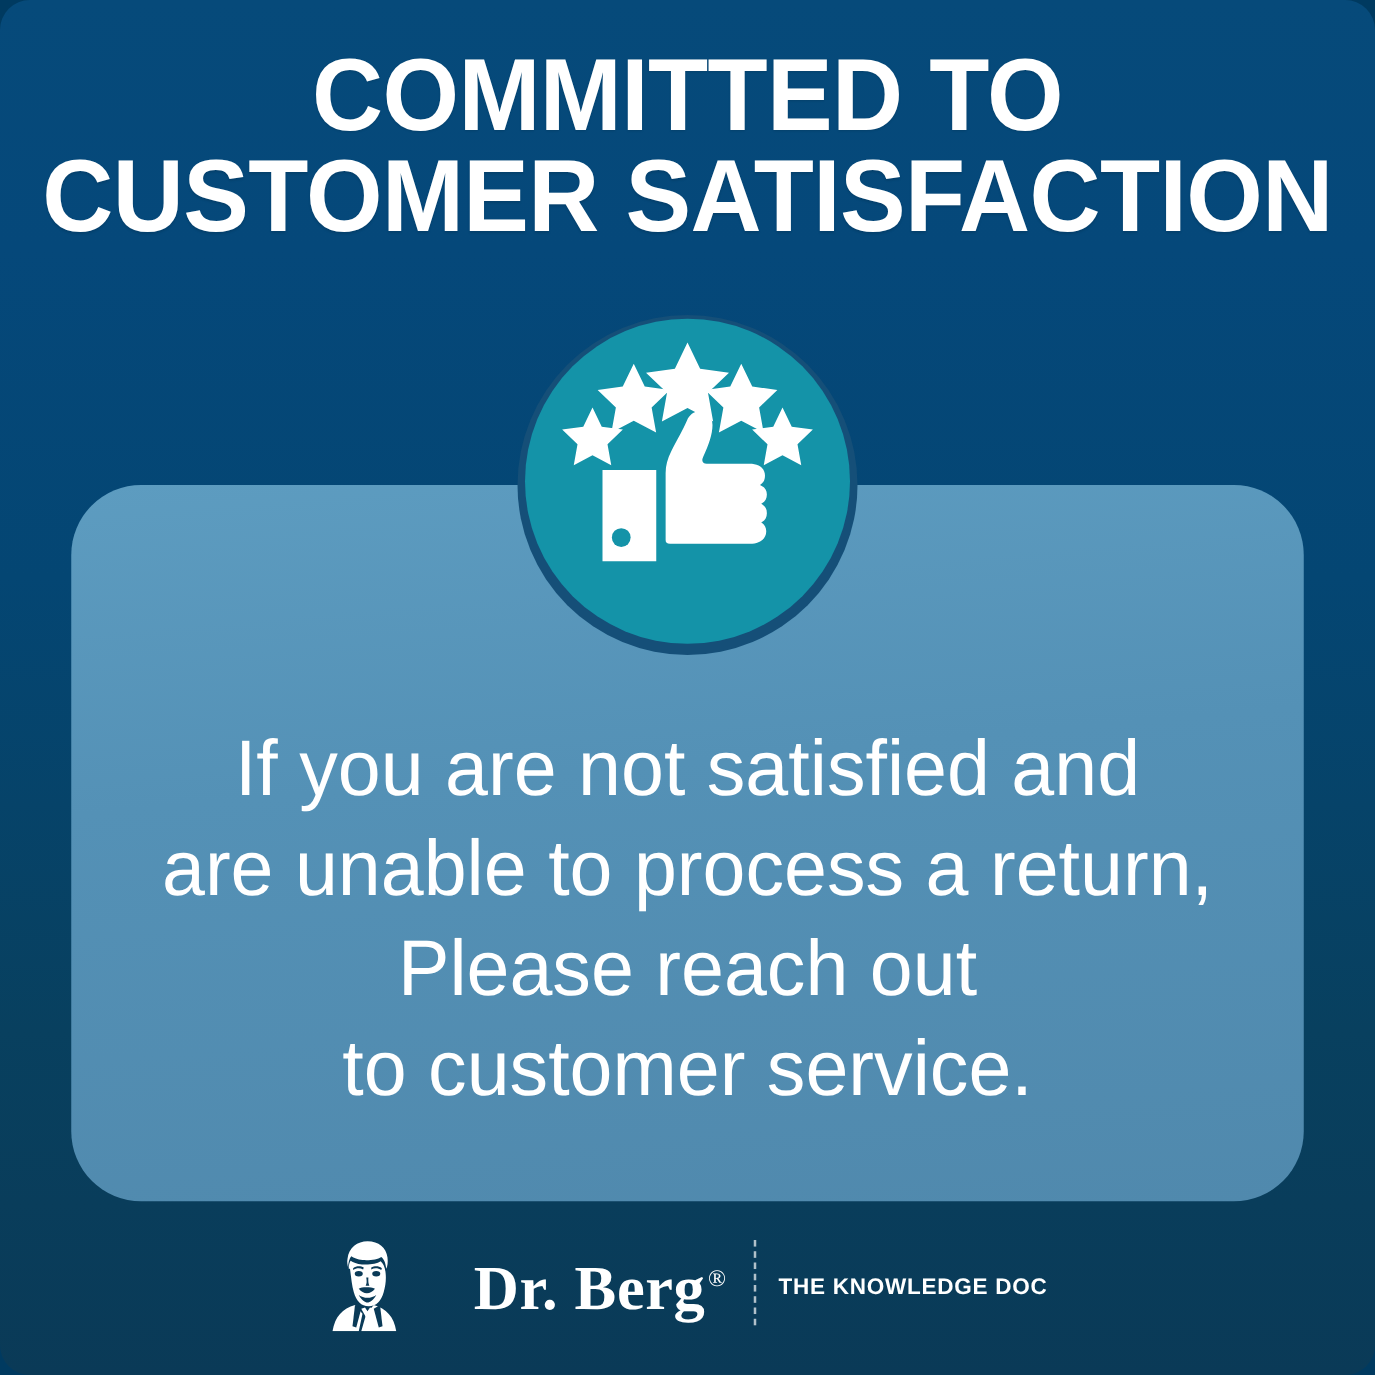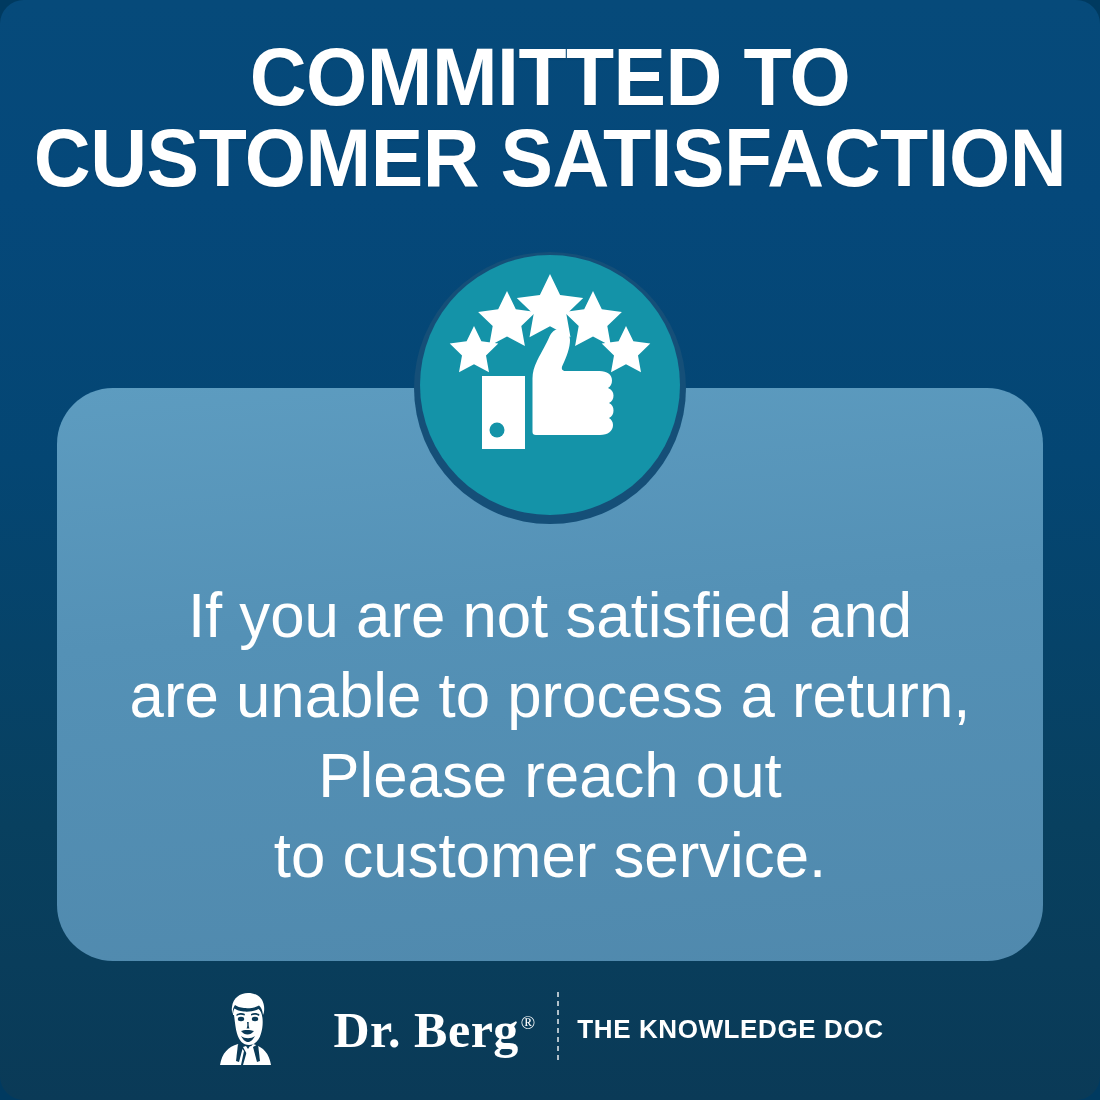--- a/index.html
+++ b/index.html
@@ -127,21 +127,21 @@
     flex:0 0 auto;
     background-image:linear-gradient(#cfd8de 55%, rgba(255,255,255,0) 0%);
     background-size:2px 9px;
     background-repeat:repeat-y;
     opacity:0.85;
   }
   .tagline {
     color:#ffffff;
     font-family:"Liberation Sans Narrow","Liberation Sans", sans-serif;
     font-weight:700;
-    font-size:26px;
+    font-size:18px;
     letter-spacing:0.6px;
     white-space:nowrap;
     position:relative;
     top:1px;
   }
 </style>
 </head>
 <body>
 
 <div class="poster">

